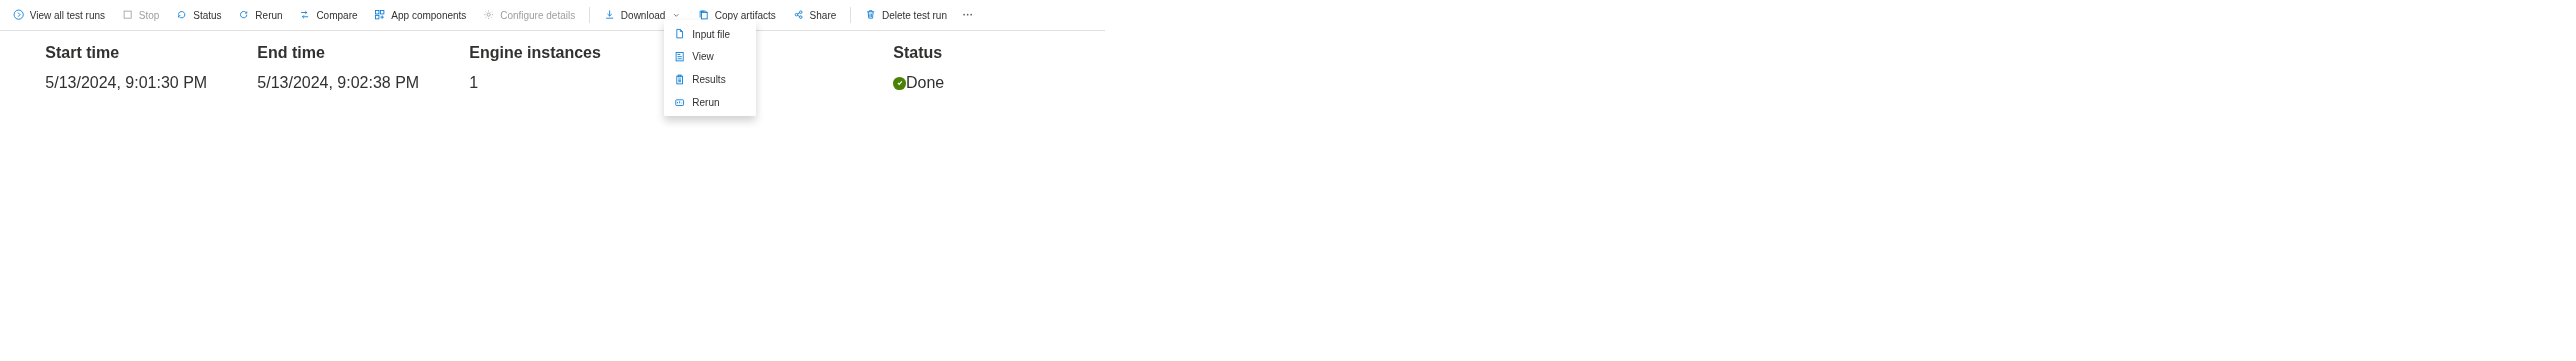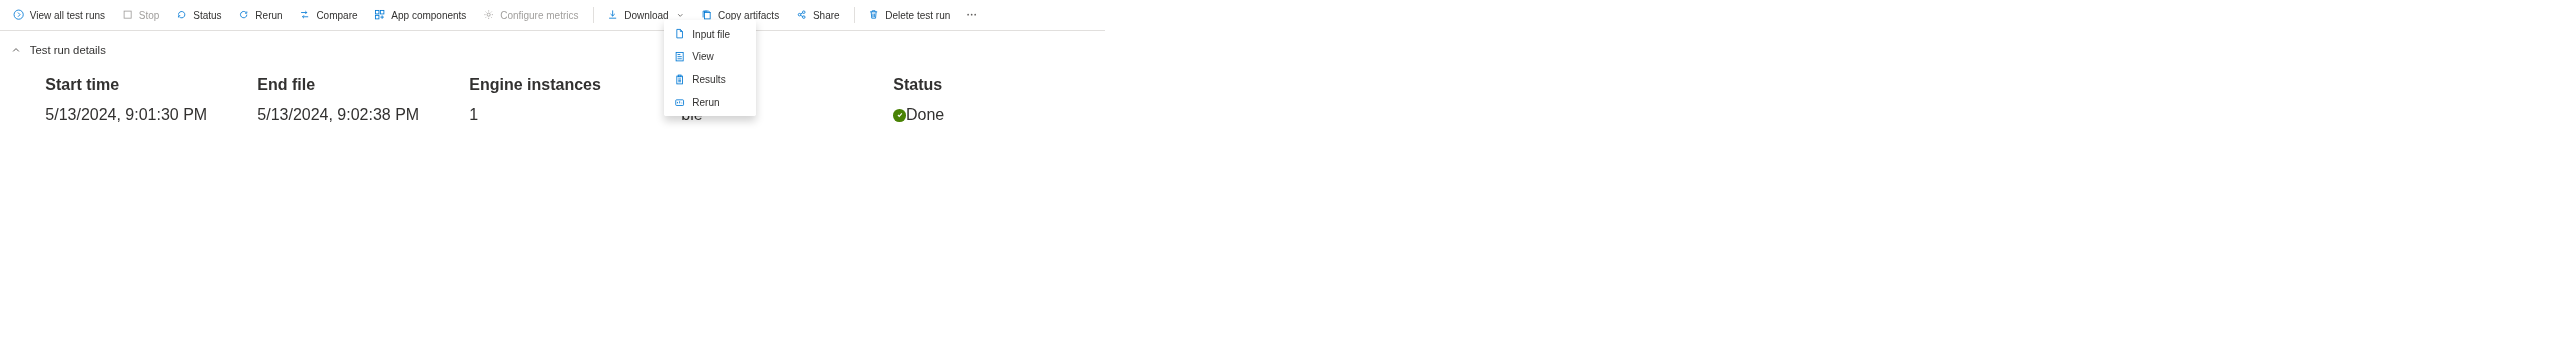--- a/index.html
+++ b/index.html
@@ -153,21 +153,21 @@
     <span>App components</span>
   </button>
 
   <button class="toolbar-btn disabled">
     <span class="icn">
       <svg width="11.3" height="11.3" viewBox="0 0 16 16" fill="none" stroke="currentColor" stroke-width="1.2">
           <circle cx="8" cy="8" r="2.2"></circle>
           <path d="M8 2v1.5M8 12.5V14M2 8h1.5M12.5 8H14M3.8 3.8l1 1M11.2 11.2l1 1M12.2 3.8l-1 1M4.8 11.2l-1 1"></path>
         </svg>
     </span>
-    <span>Configure metrics</span>
+    <span>Configure details</span>
   </button>
 
   <div class="separator"></div>
 
   <button class="toolbar-btn">
     <span class="icn">
       <svg width="11.3" height="11.3" viewBox="0 0 16 16" fill="none" stroke="currentColor" stroke-width="1.2">
           <path d="M8 2v8M5 7l3 3 3-3M3 13h10"></path>
         </svg>
     </span>
@@ -259,32 +259,24 @@
       <svg width="11.3" height="11.3" viewBox="0 0 16 16" fill="none" stroke="currentColor" stroke-width="1.2">
           <rect x="2.5" y="4" width="11" height="8" rx="1"></rect>
           <path d="M5 7v2M8 6v3M11 8v1"></path>
         </svg>
     </span>
     <span>Rerun</span>
   </div>
 </div>
 
 <div class="details">
-  <div class="section-header">
-    <span class="icn" style="color:#605e5c">
-      <svg width="10" height="10" viewBox="0 0 14 14" fill="none" stroke="currentColor" stroke-width="1.4">
-          <path d="M3 9l4-4 4 4"></path>
-        </svg>
-    </span>
-    <span>Test run details</span>
-  </div>
 
   <div class="table">
     <div class="th">Start time</div>
-    <div class="th">End file</div>
+    <div class="th">End time</div>
     <div class="th">Engine instances</div>
     <div class="th"></div>
     <div class="th">Status</div>
 
     <div class="td">5/13/2024, 9:01:30 PM</div>
     <div class="td">5/13/2024, 9:02:38 PM</div>
     <div class="td">1</div>
     <div class="td partial">ble</div>
     <div class="td status-cell">
       <span class="done-icon">

